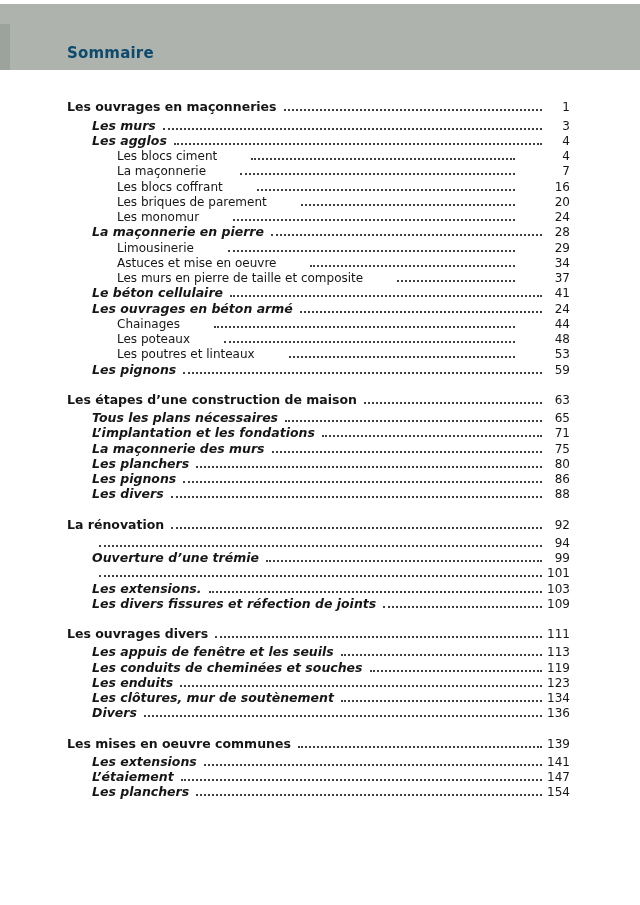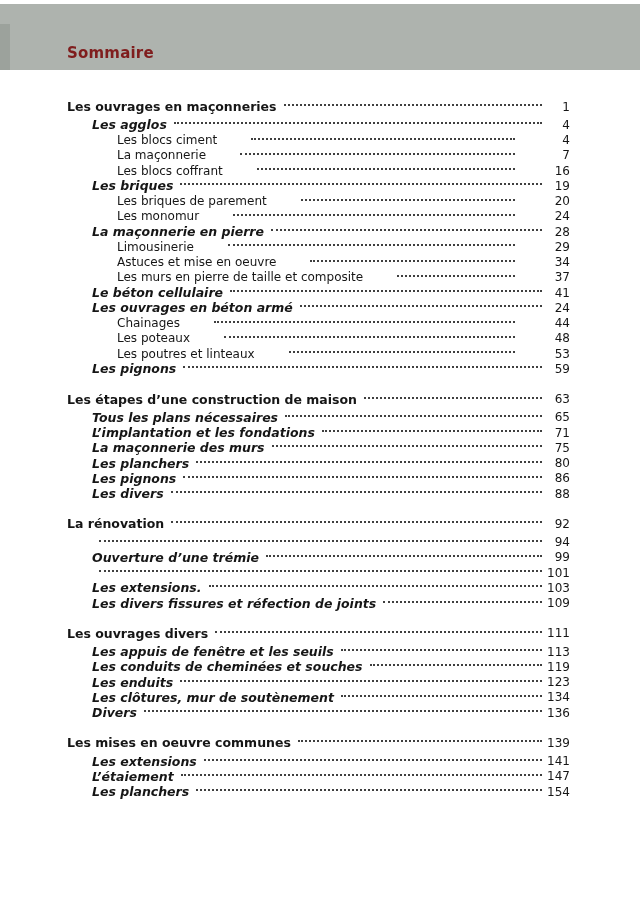--- a/index.html
+++ b/index.html
@@ -32,36 +32,36 @@
     background: #9ca29c;
   }
   .topbar h1 {
     position: absolute;
     left: 67px;
     bottom: 8px;
     margin: 0;
     font-size: 15px;
     font-weight: bold;
     letter-spacing: 0.2px;
-    color: #7f1d1d;
+    color: #0c4a6e;
   }
   .toc {
     position: absolute;
     left: 0;
     top: 99px;
     width: 640px;
     box-sizing: border-box;
     padding: 0 70px 0 67px;
   }
   .toc-section {
     margin-bottom: 15px;
   }
   .row {
     display: flex;
-    align-items: center;
+    align-items: flex-end;
     height: 15.25px;
   }
   .row.lvl1 {
     font-weight: bold;
     font-size: 12.5px;
     margin-bottom: 3px;
   }
   .row.lvl2 {
     font-weight: bold;
     font-style: italic;
@@ -100,43 +100,43 @@
 </div>
 
 <main class="toc" id="toc">
     <section class="toc-section">
       <div class="row lvl1">
         <span class="label">Les ouvrages en maçonneries</span>
         <span class="dots"></span>
         <span class="page">1</span>
       </div>
       <div class="row lvl2">
+        <span class="label">Les murs</span>
+        <span class="dots"></span>
+        <span class="page">3</span>
+      </div>
+      <div class="row lvl2">
         <span class="label">Les agglos</span>
         <span class="dots"></span>
         <span class="page">4</span>
       </div>
       <div class="row lvl3">
         <span class="label">Les blocs ciment</span>
         <span class="dots"></span>
         <span class="page">4</span>
       </div>
       <div class="row lvl3">
         <span class="label">La maçonnerie</span>
         <span class="dots"></span>
         <span class="page">7</span>
       </div>
       <div class="row lvl3">
         <span class="label">Les blocs coffrant</span>
         <span class="dots"></span>
         <span class="page">16</span>
-      </div>
-      <div class="row lvl2">
-        <span class="label">Les briques</span>
-        <span class="dots"></span>
-        <span class="page">19</span>
       </div>
       <div class="row lvl3">
         <span class="label">Les briques de parement</span>
         <span class="dots"></span>
         <span class="page">20</span>
       </div>
       <div class="row lvl3">
         <span class="label">Les monomur</span>
         <span class="dots"></span>
         <span class="page">24</span>

